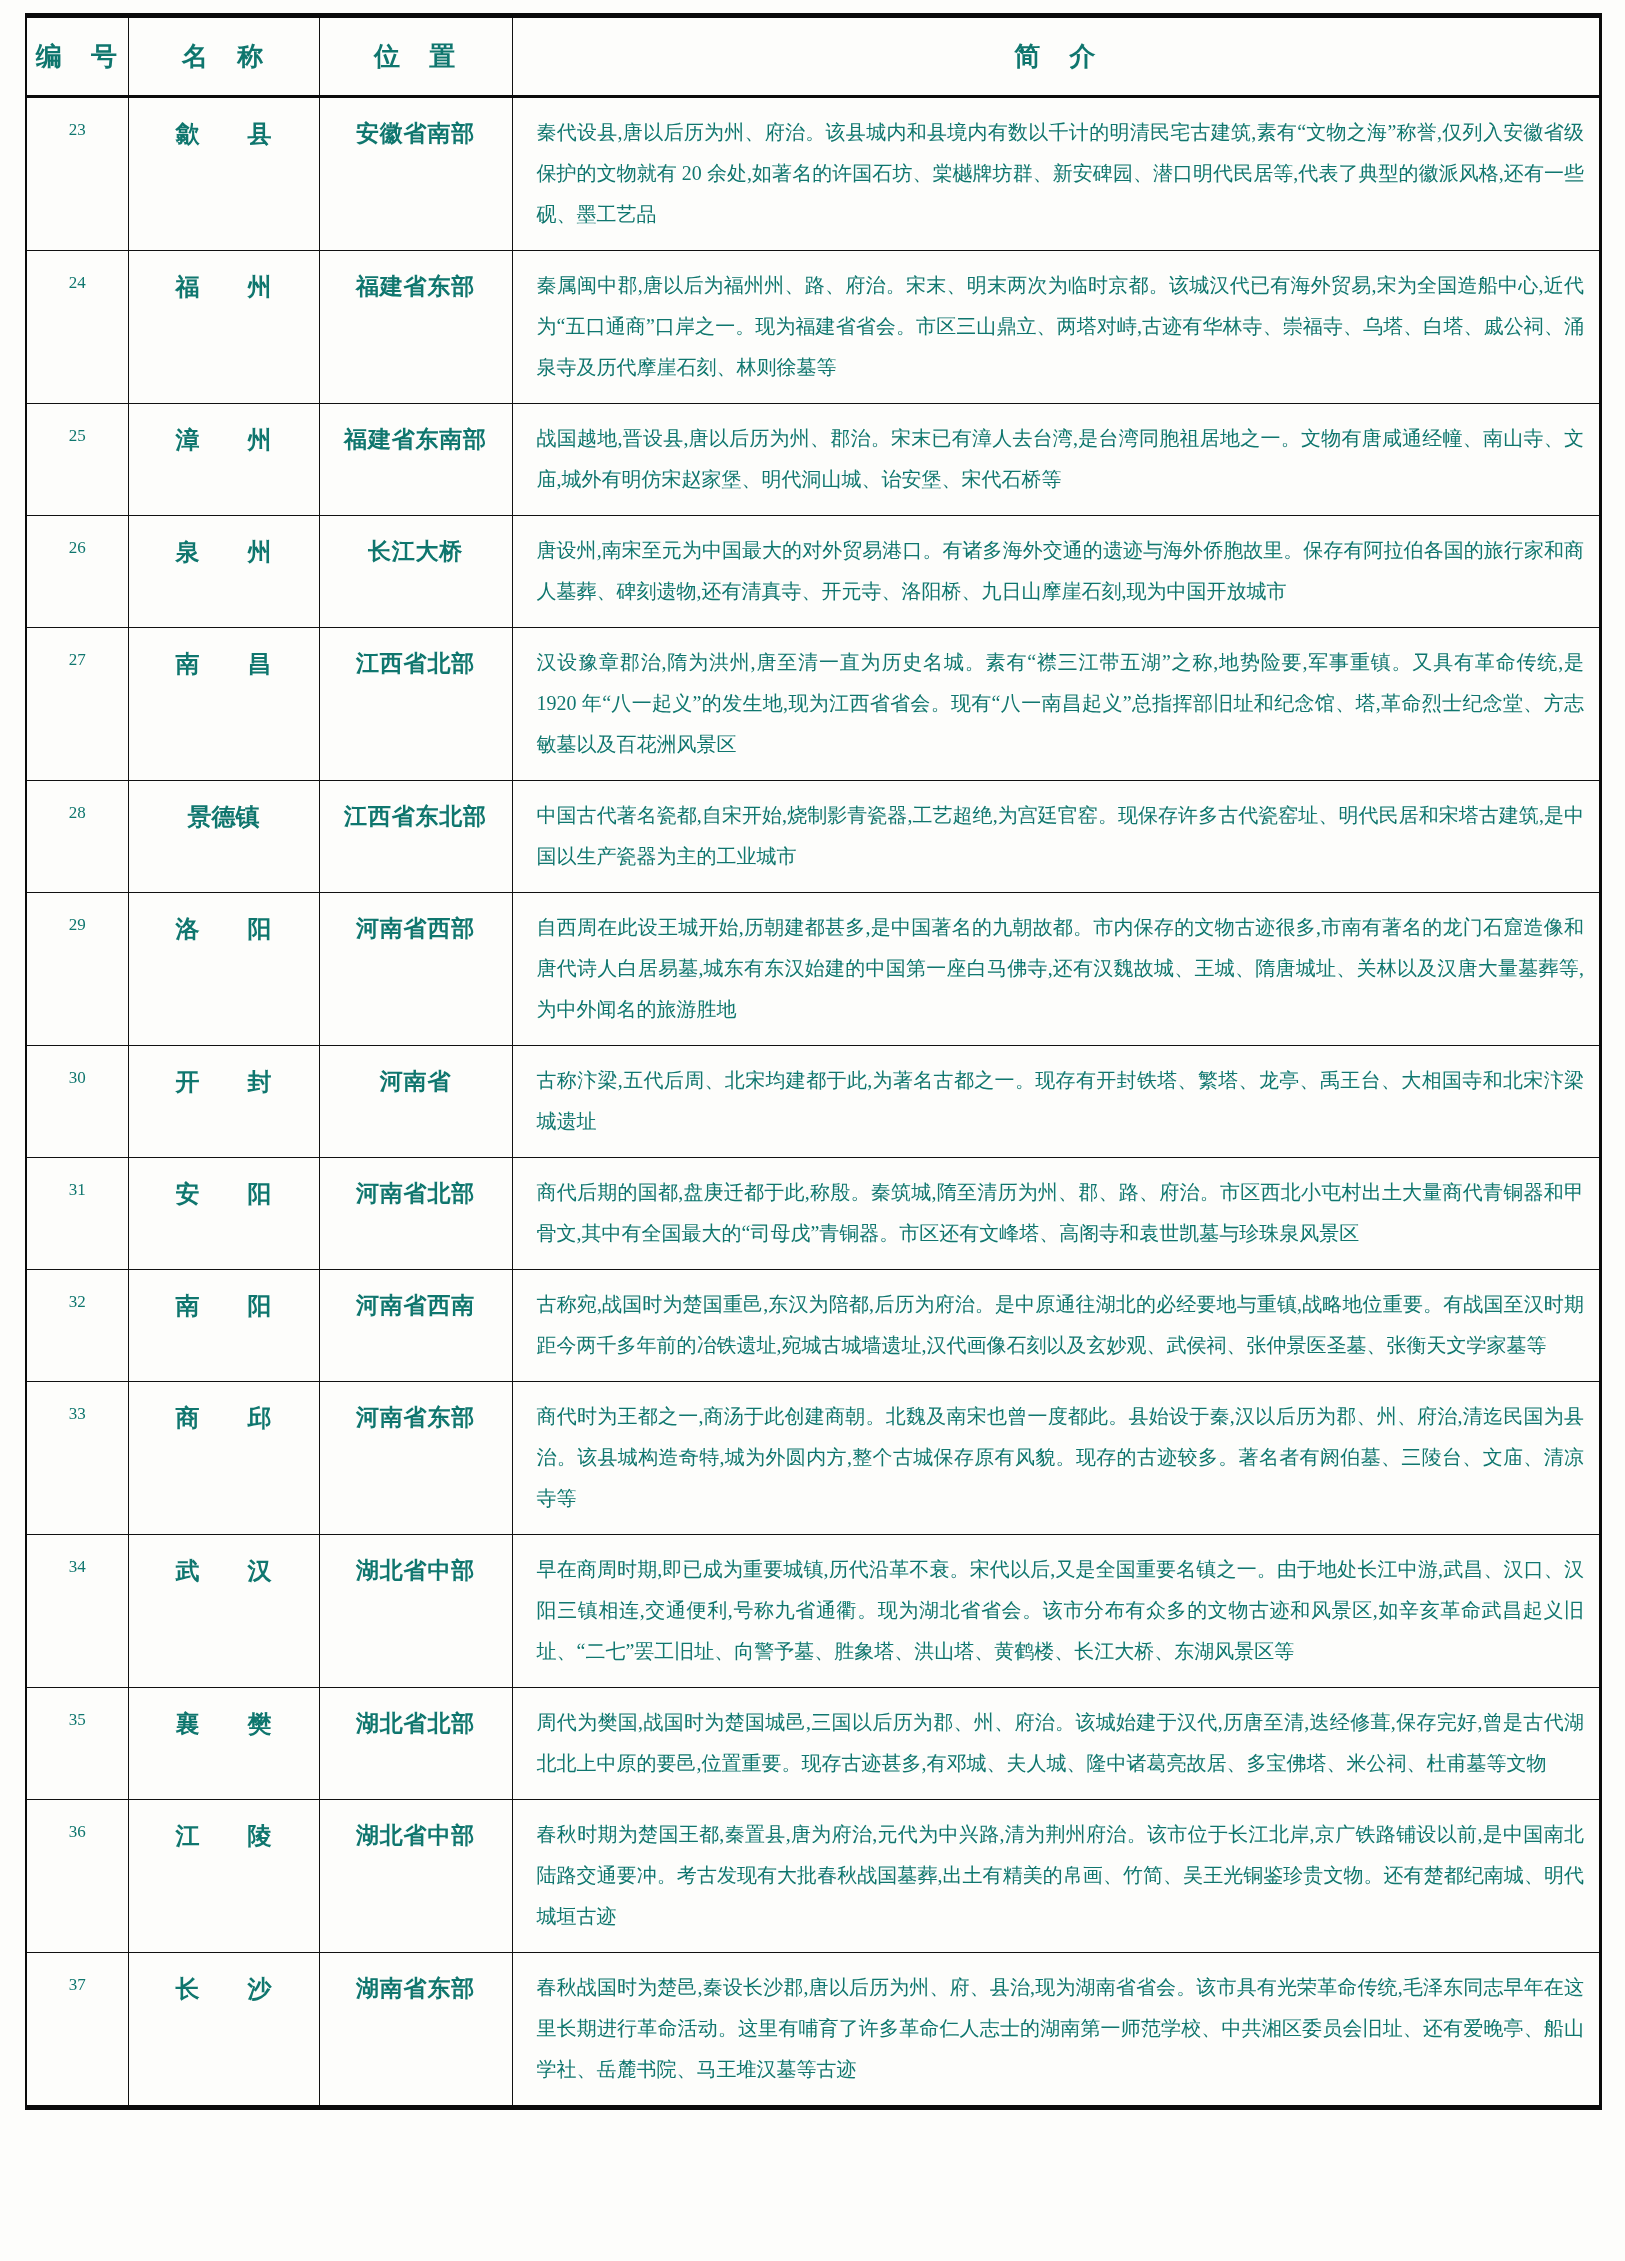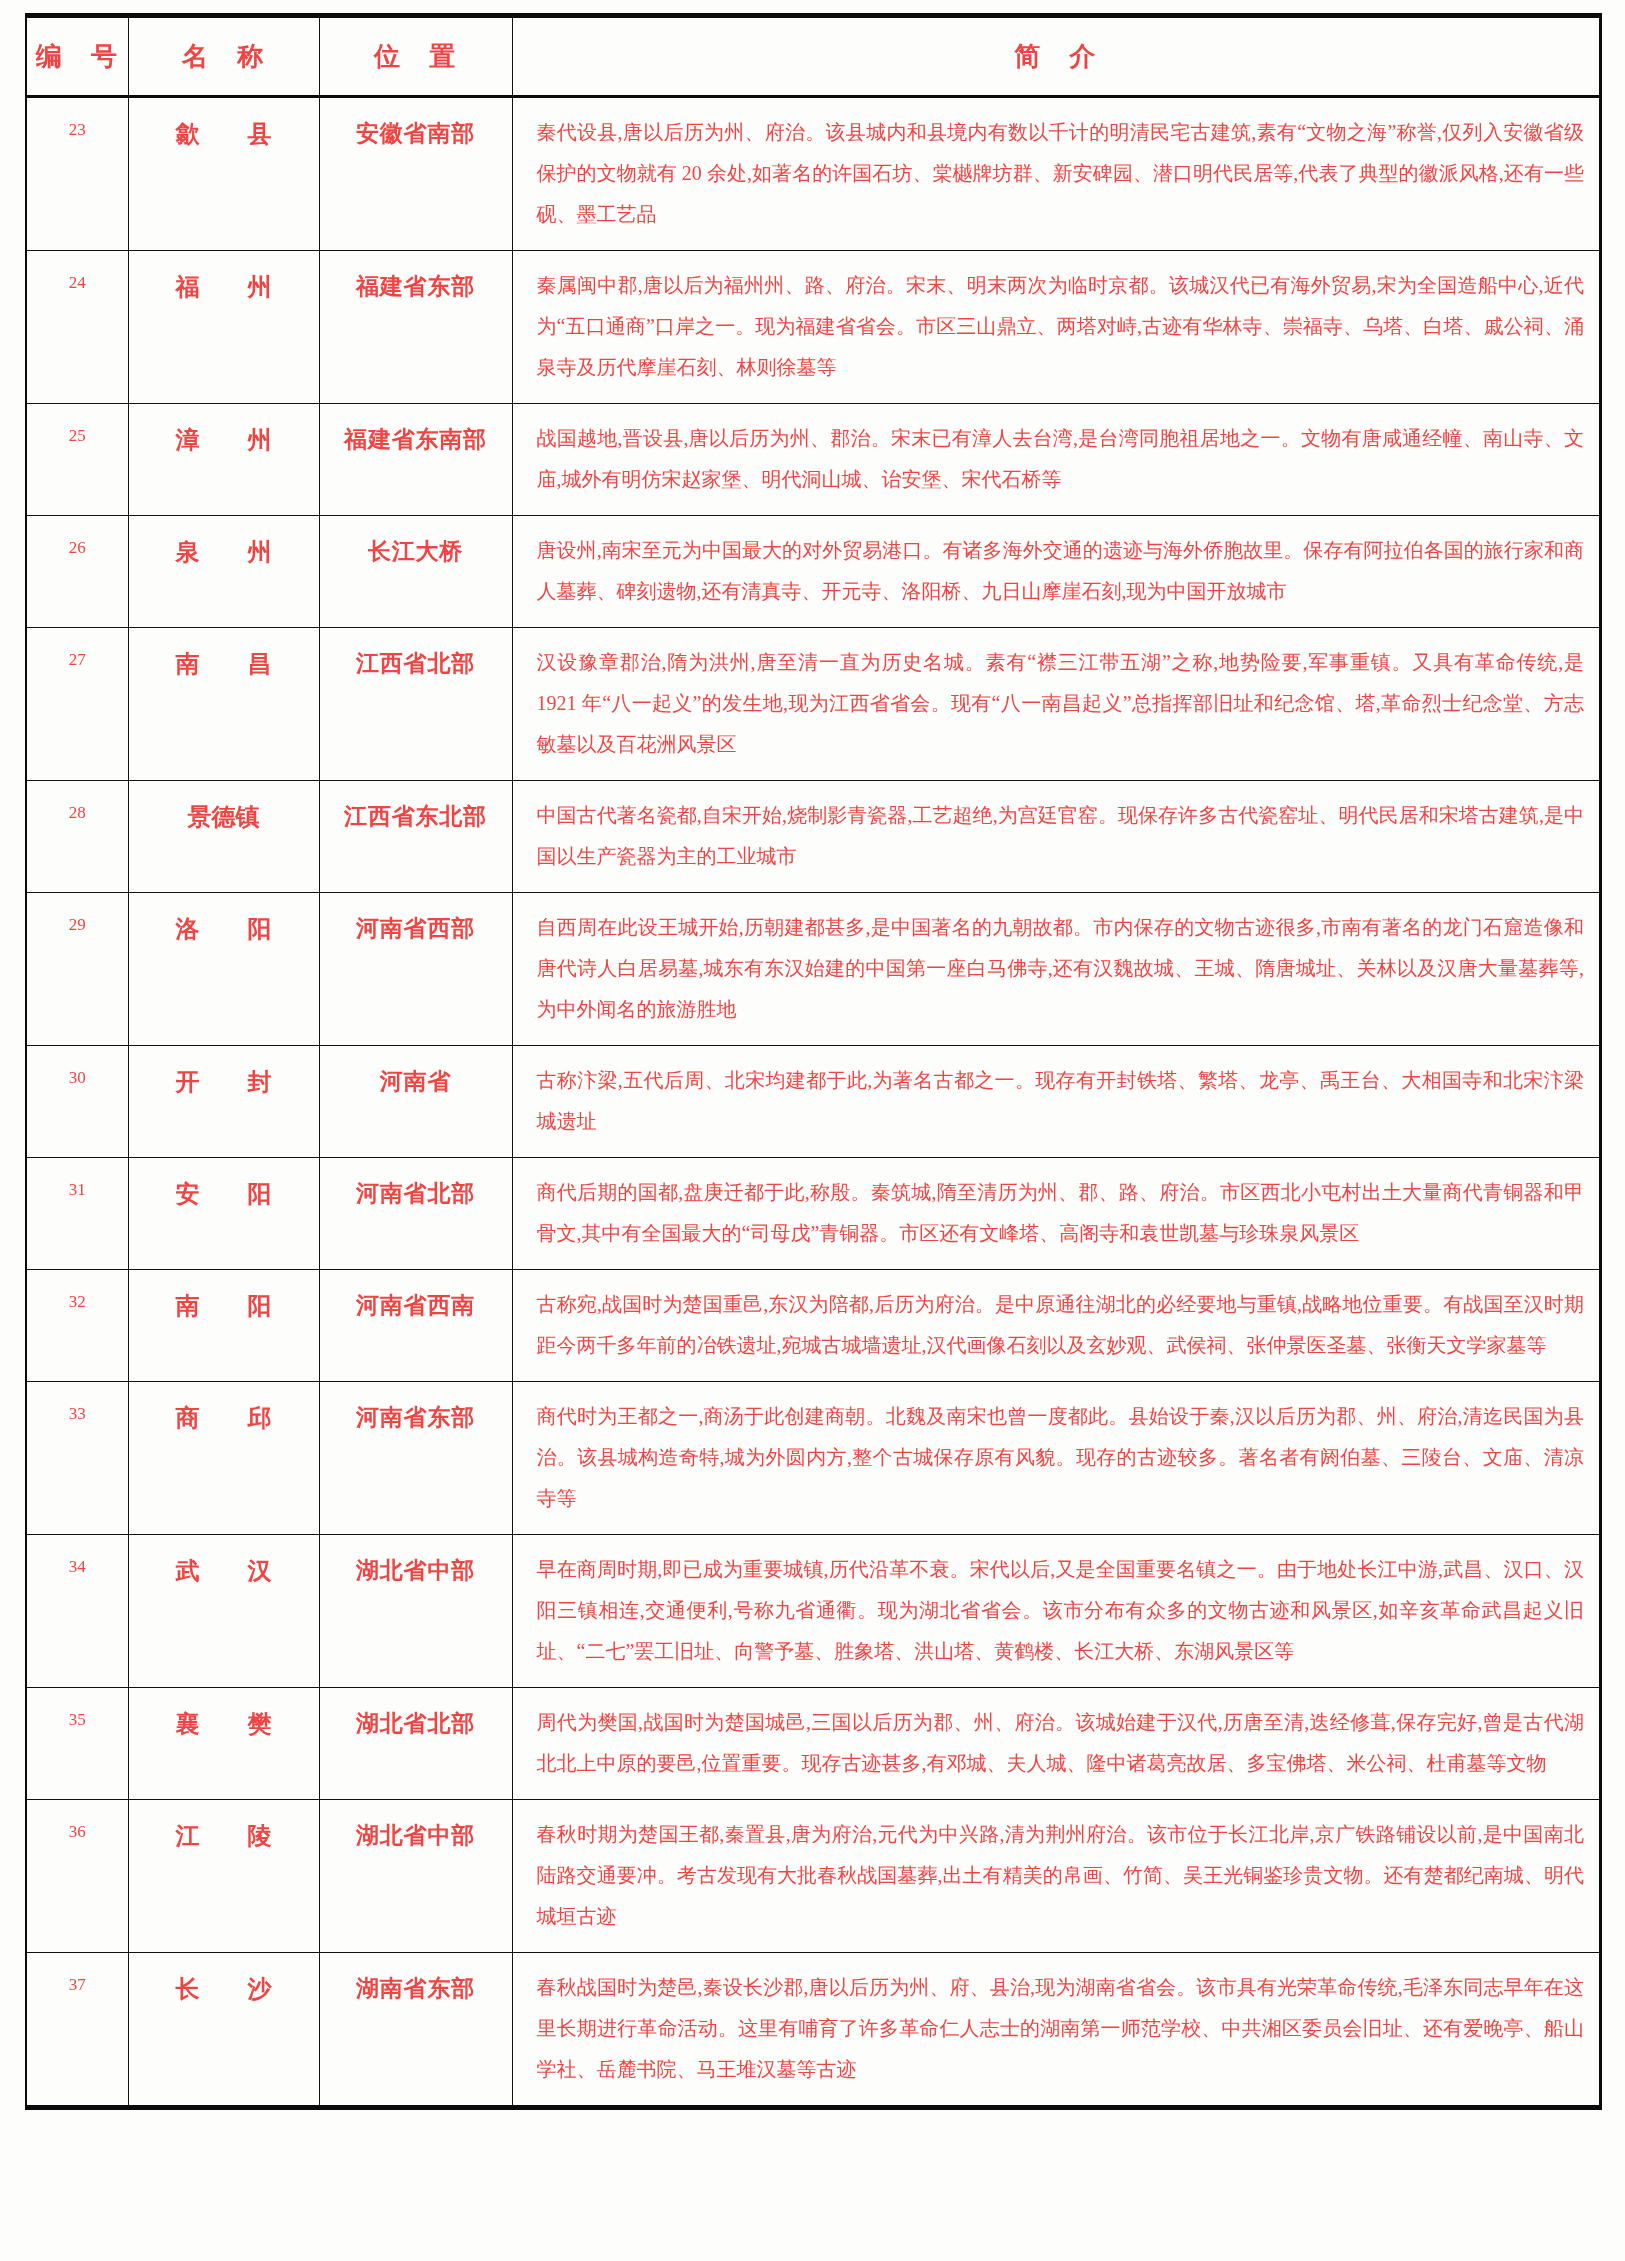--- a/index.html
+++ b/index.html
@@ -6,21 +6,21 @@
     margin: 0;
     padding: 0;
     background: #fdfdfb;
   }
   .page {
     position: relative;
     width: 1625px;
     min-height: 2261px;
     background: #fdfdfb;
     font-family: "Liberation Serif", "DejaVu Serif", serif;
-    color: #ef4444;
+    color: #0f766e;
     box-sizing: border-box;
     padding: 13.3px 23px 16.6px 25px;
   }
   table.cities {
     width: 1577px;
     border-collapse: collapse;
     table-layout: fixed;
     border-left: 2.5px solid #0b0b0b;
     border-right: 3.3px solid #0b0b0b;
     border-top: 5.8px solid #0b0b0b;
@@ -113,21 +113,21 @@
         <tr>
     <td class="number-cell">26</td>
     <td class="name-cell">泉　　州</td>
     <td class="location-cell">长江大桥</td>
     <td class="intro-cell">唐设州,南宋至元为中国最大的对外贸易港口。有诸多海外交通的遗迹与海外侨胞故里。保存有阿拉伯各国的旅行家和商人墓葬、碑刻遗物,还有清真寺、开元寺、洛阳桥、九日山摩崖石刻,现为中国开放城市</td>
   </tr>
         <tr>
     <td class="number-cell">27</td>
     <td class="name-cell">南　　昌</td>
     <td class="location-cell">江西省北部</td>
-    <td class="intro-cell">汉设豫章郡治,隋为洪州,唐至清一直为历史名城。素有“襟三江带五湖”之称,地势险要,军事重镇。又具有革命传统,是 1921 年“八一起义”的发生地,现为江西省省会。现有“八一南昌起义”总指挥部旧址和纪念馆、塔,革命烈士纪念堂、方志敏墓以及百花洲风景区</td>
+    <td class="intro-cell">汉设豫章郡治,隋为洪州,唐至清一直为历史名城。素有“襟三江带五湖”之称,地势险要,军事重镇。又具有革命传统,是 1920 年“八一起义”的发生地,现为江西省省会。现有“八一南昌起义”总指挥部旧址和纪念馆、塔,革命烈士纪念堂、方志敏墓以及百花洲风景区</td>
   </tr>
         <tr>
     <td class="number-cell">28</td>
     <td class="name-cell">景德镇</td>
     <td class="location-cell">江西省东北部</td>
     <td class="intro-cell">中国古代著名瓷都,自宋开始,烧制影青瓷器,工艺超绝,为宫廷官窑。现保存许多古代瓷窑址、明代民居和宋塔古建筑,是中国以生产瓷器为主的工业城市</td>
   </tr>
         <tr>
     <td class="number-cell">29</td>
     <td class="name-cell">洛　　阳</td>

